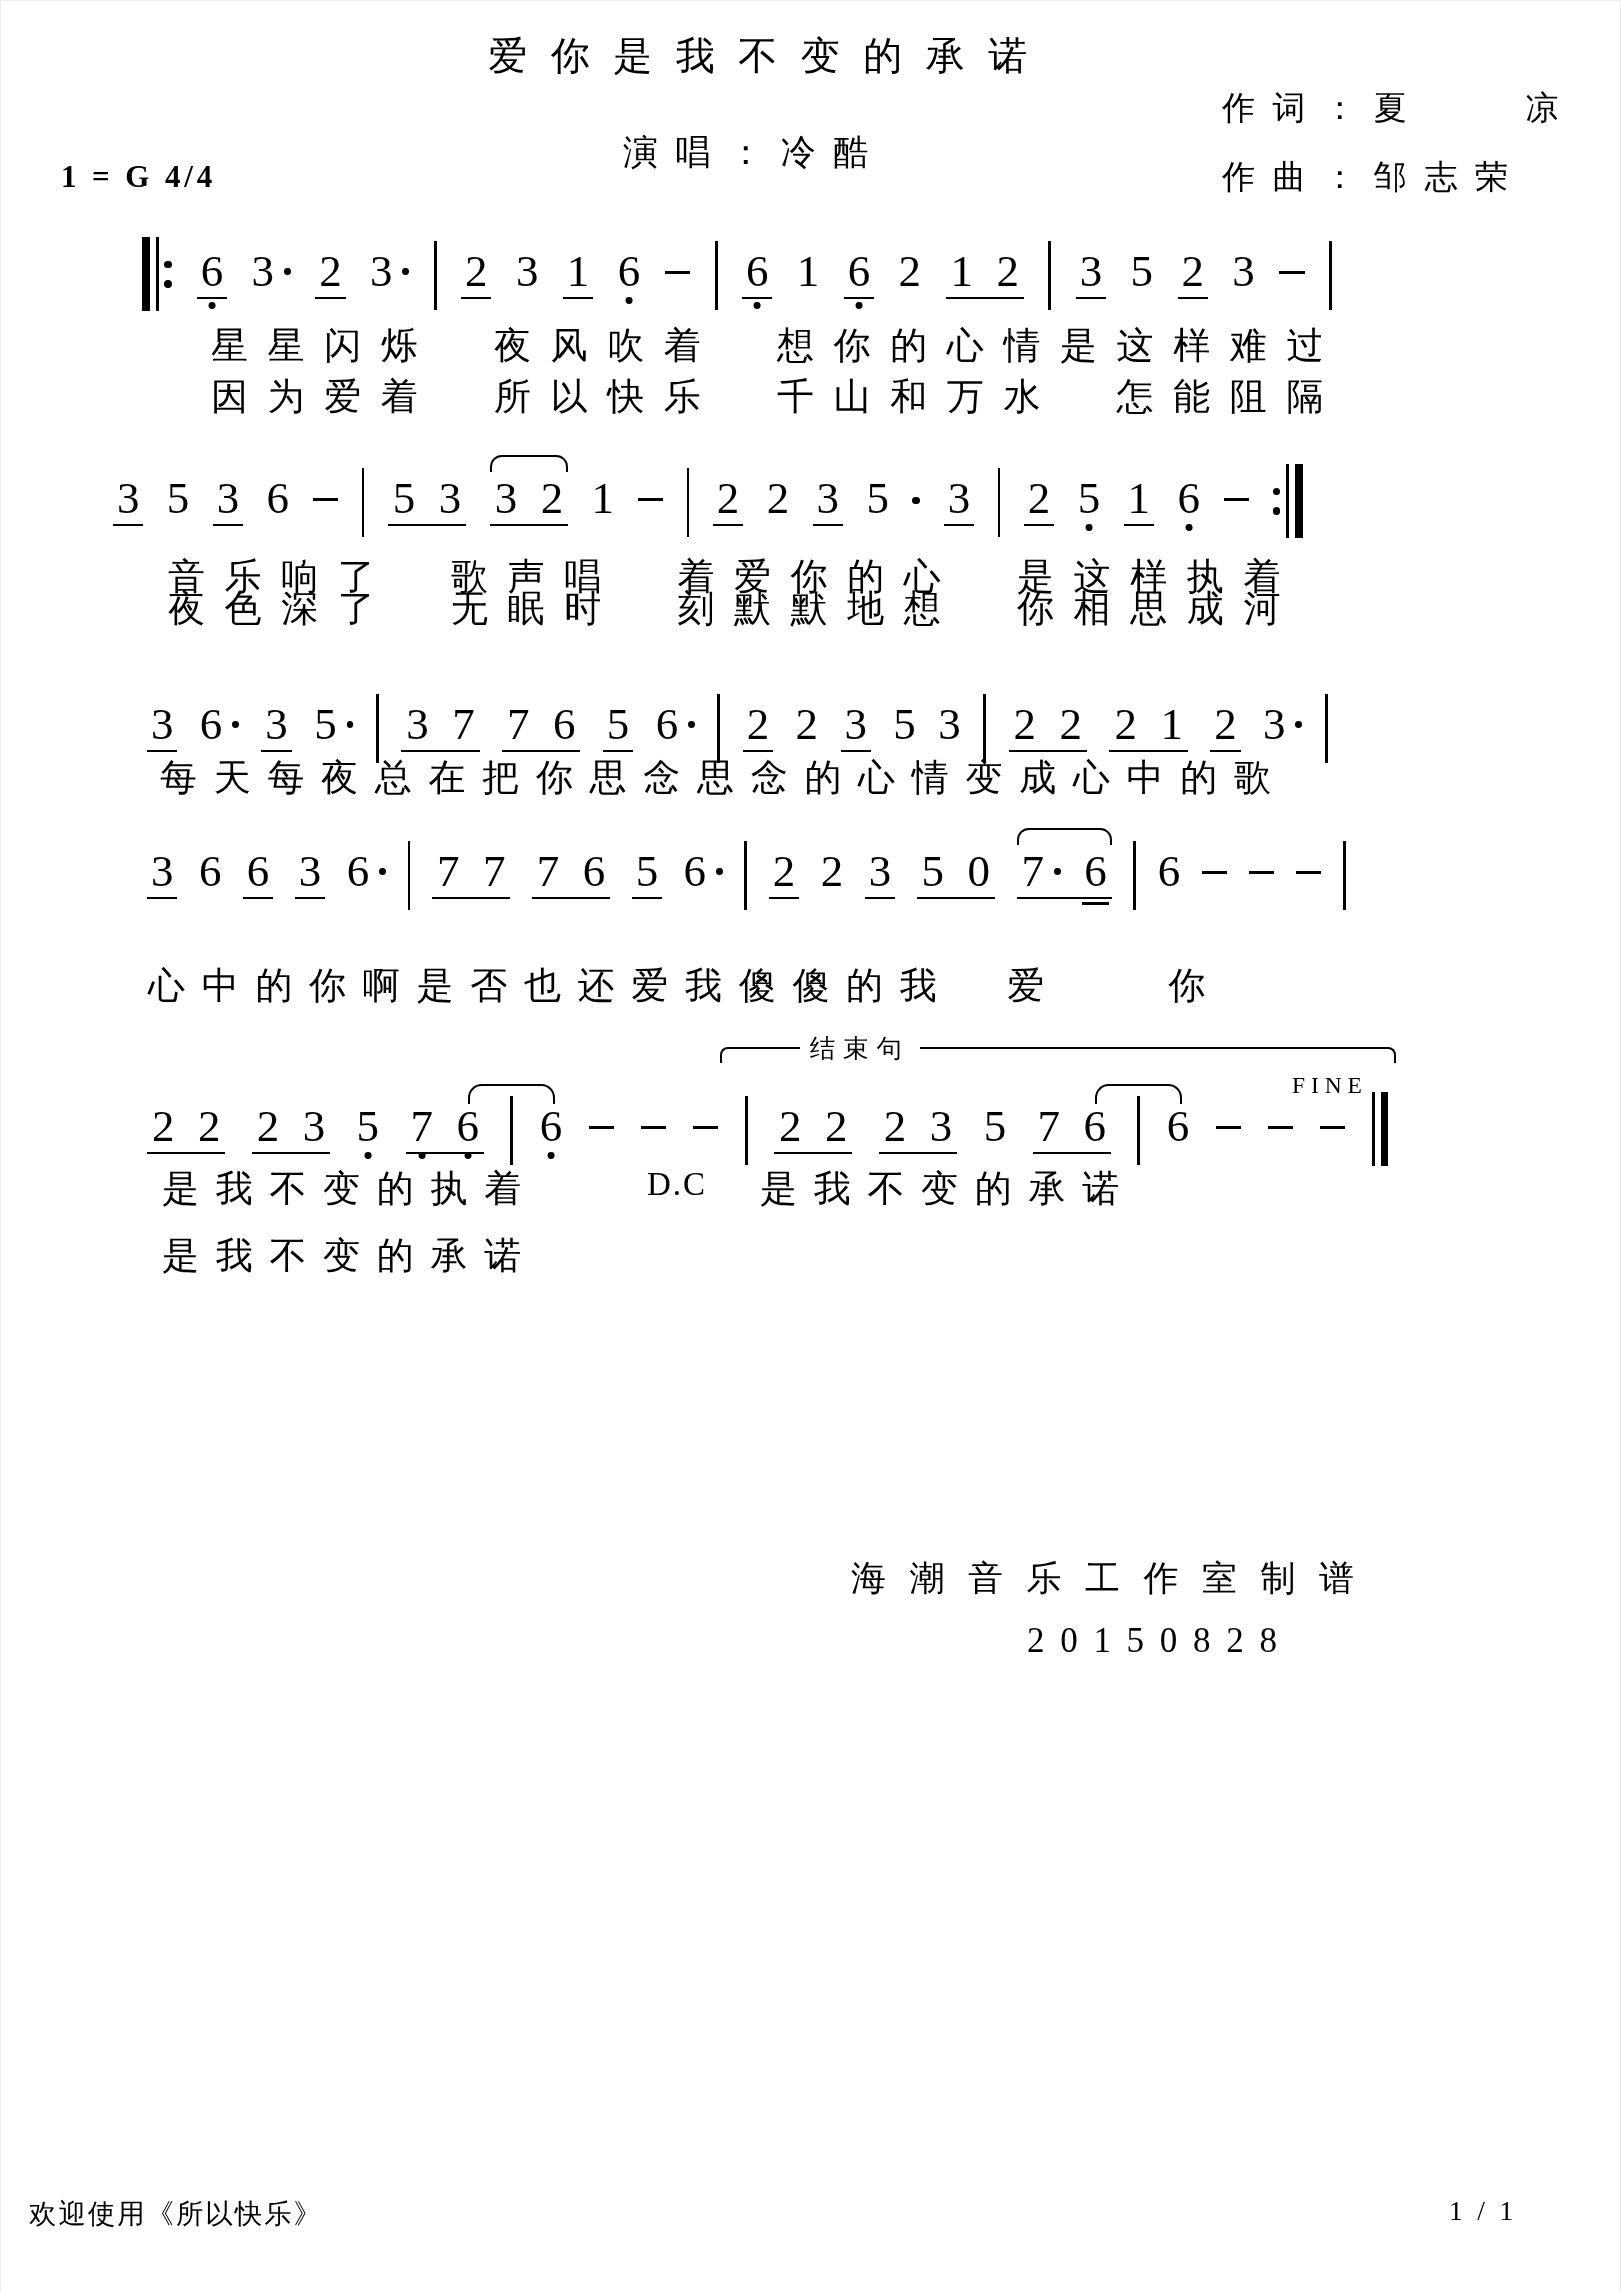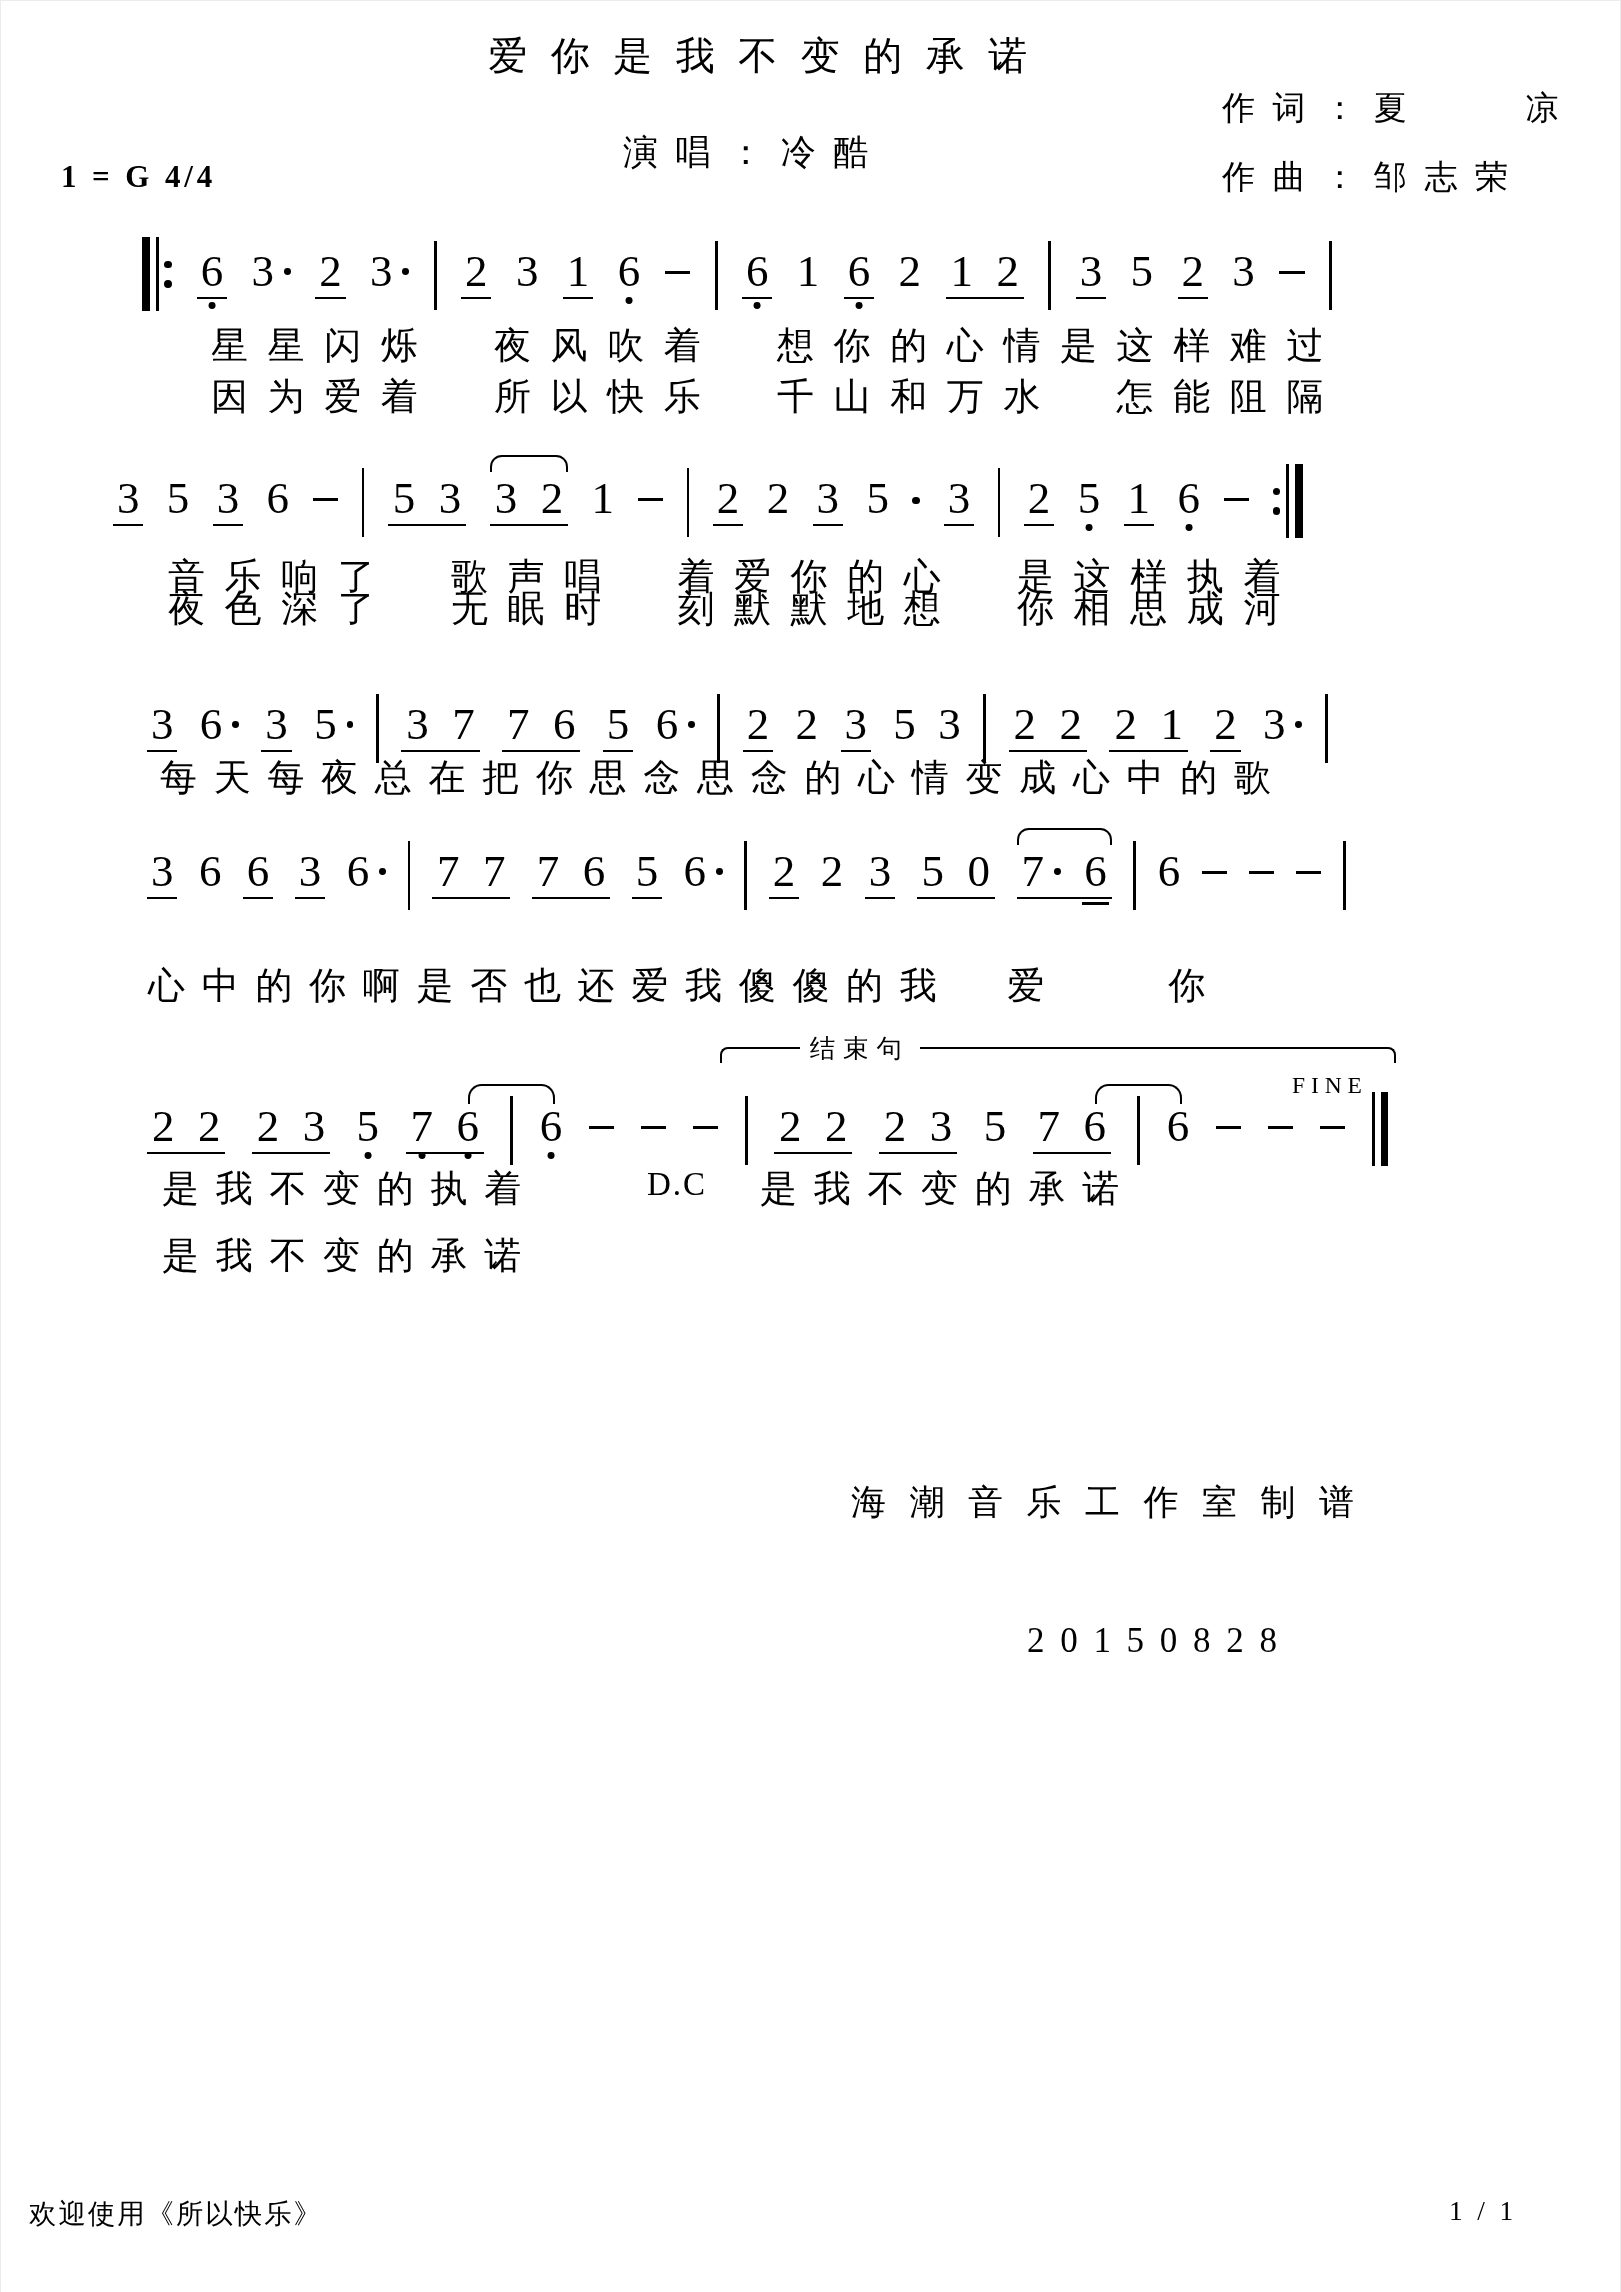--- a/index.html
+++ b/index.html
@@ -38,21 +38,21 @@
   .rdot{width:7.8px;height:7.8px;border-radius:50%;background:#000;}
 
   .lyr{position:absolute;font-size:37px;white-space:nowrap;}
   .ls20{letter-spacing:19.6px;} .ls17{letter-spacing:16.7px;}
   .dc{position:absolute;font-size:33px;letter-spacing:2px;}
   .fine{position:absolute;font-size:23.5px;letter-spacing:5.9px;}
   .brk{position:absolute;display:flex;align-items:flex-start;}
   .brkL{width:78px;height:13.7px;border-top:2px solid #000;border-left:2px solid #000;border-radius:7.8px 0 0 0;}
   .brkR{flex:1;height:13.7px;border-top:2px solid #000;border-right:2px solid #000;border-radius:0 7.8px 0 0;}
   .brkLbl{font-size:25.5px;letter-spacing:7.8px;margin-top:-15.7px;padding:0 9.8px;}
-  .studio{top:1479px;left:851px;font-size:35px;letter-spacing:23.5px;}
+  .studio{top:1555px;left:851px;font-size:35px;letter-spacing:23.5px;}
   .date{top:1621px;left:1027px;font-size:35px;letter-spacing:15.7px;}
   .appnote{top:2196px;left:29px;font-size:27.4px;letter-spacing:2px;}
   .pagenum{top:2196px;left:1449px;font-size:27.4px;letter-spacing:3.9px;}
 </style>
 </head>
 <body>
 
 <div class="page">
 
   <div class="abs title">爱你是我不变的承诺</div>

